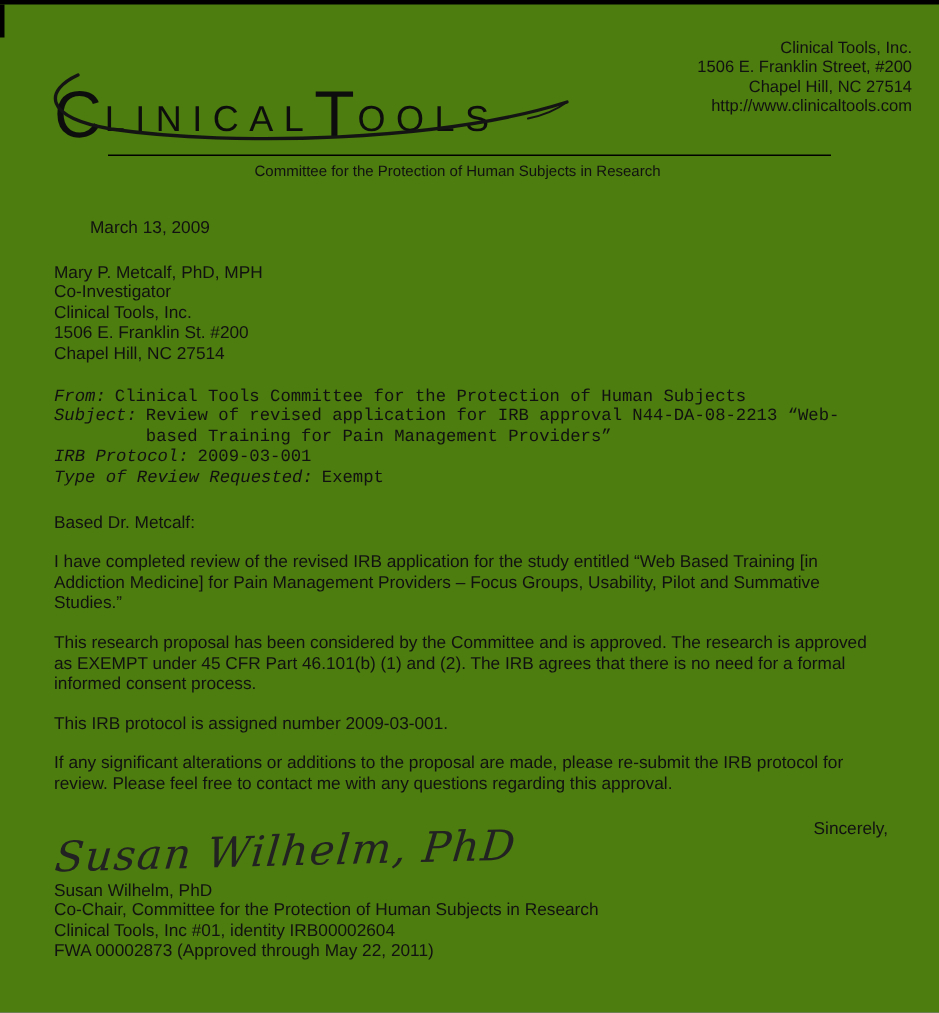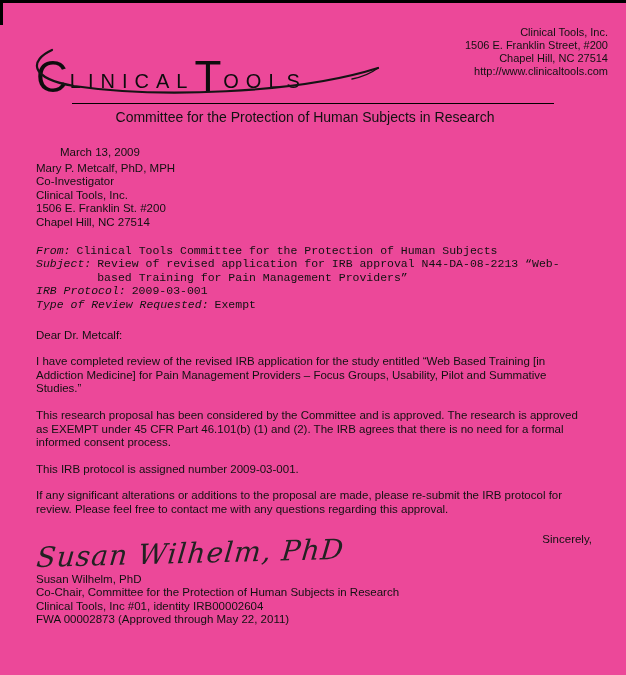--- a/index.html
+++ b/index.html
@@ -1,19 +1,19 @@
 <!DOCTYPE html>
 <html><head>
 <meta charset="utf-8">
 <style>
   html,body{margin:0;padding:0;background:#888;}
   .page{
     position:relative;
     width:626px;height:675px;
-    background:#ec4899;
+    background:#4d7c0f;
     font-family:"Liberation Sans","DejaVu Sans",sans-serif;
     color:#1a1a1a;
     overflow:hidden;
   }
   
   .scan-border-top{position:absolute;top:0;left:0;width:626px;height:3px;background:#000;}
   .scan-mark-left{position:absolute;top:3px;left:0;width:3px;height:22px;background:#000;}
 
   
   .lh-address{
@@ -21,38 +21,38 @@
     text-align:right;font-size:11px;line-height:13px;color:#111;
   }
   .logo{
     position:absolute;top:44px;left:26px;width:360px;height:62px;
   }
   .logo-text{
     position:absolute;left:10px;top:8px;
     white-space:nowrap;color:#0d0d0d;
   }
   .logo-big{font-size:44px;font-weight:400;letter-spacing:2px;}
-  .logo-small{font-size:20px;letter-spacing:7px;position:relative;top:-4px;}
+  .logo-small{font-size:24px;letter-spacing:7px;position:relative;top:-4px;}
   .logo-swoosh{position:absolute;left:0;top:0;}
 
   .rule{
     position:absolute;top:103px;left:72px;width:482px;height:0;
     border-top:1.5px solid #000;
   }
   .committee-line{
     position:absolute;top:109px;left:0;width:610px;
-    text-align:center;font-size:14px;color:#111;
+    text-align:center;font-size:10px;color:#111;
   }
 
   
   .letter{
     position:absolute;top:146px;left:36px;width:556px;
     font-size:11.5px;line-height:13.6px;color:#111;
   }
-  .date{margin-bottom:2px;padding-left:24px;}
+  .date{margin-bottom:16px;padding-left:24px;}
   .addr-block{margin-bottom:14px;}
   .meta-block{margin-bottom:0;}
   .meta-line{display:flex;font-family:Liberation Mono, monospace;}
   .meta-label{font-style:italic;flex:0 0 auto;margin-right:6px;}
   .meta-value{flex:1 1 auto;}
   .salutation{margin-top:17px;}
   .para{margin-top:13px;}
   .closing{margin-top:17px;text-align:right;}
   .signature-script{
     display:inline-block;
@@ -119,21 +119,21 @@
       <div class="meta-line">
         <span class="meta-label">IRB Protocol:</span>
         <span class="meta-value">2009-03-001</span>
       </div>
       <div class="meta-line">
         <span class="meta-label">Type of Review Requested:</span>
         <span class="meta-value">Exempt</span>
       </div>
     </div>
 
-    <div class="salutation">Dear Dr. Metcalf:</div>
+    <div class="salutation">Based Dr. Metcalf:</div>
 
     <div class="para">I have completed review of the revised IRB application for the study entitled “Web Based Training [in Addiction Medicine] for Pain Management Providers – Focus Groups, Usability, Pilot and Summative Studies.”</div>
     <div class="para">This research proposal has been considered by the Committee and is approved. The research is approved as EXEMPT under 45 CFR Part 46.101(b) (1) and (2). The IRB agrees that there is no need for a formal informed consent process.</div>
     <div class="para">This IRB protocol is assigned number 2009-03-001.</div>
     <div class="para">If any significant alterations or additions to the proposal are made, please re-submit the IRB protocol for review. Please feel free to contact me with any questions regarding this approval.</div>
 
     <div class="closing">Sincerely,</div>
 
     <div>
       <span class="signature-script">Susan Wilhelm, PhD</span>

